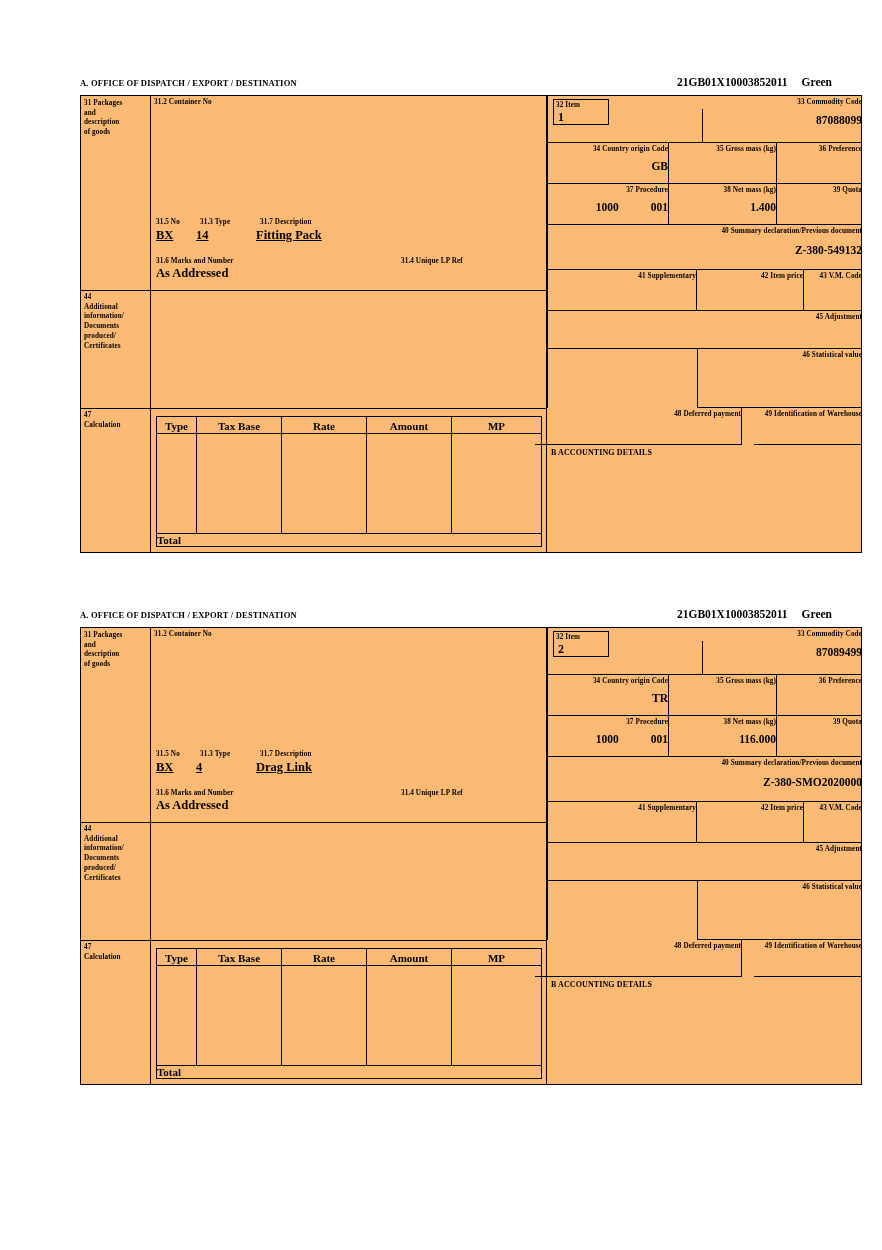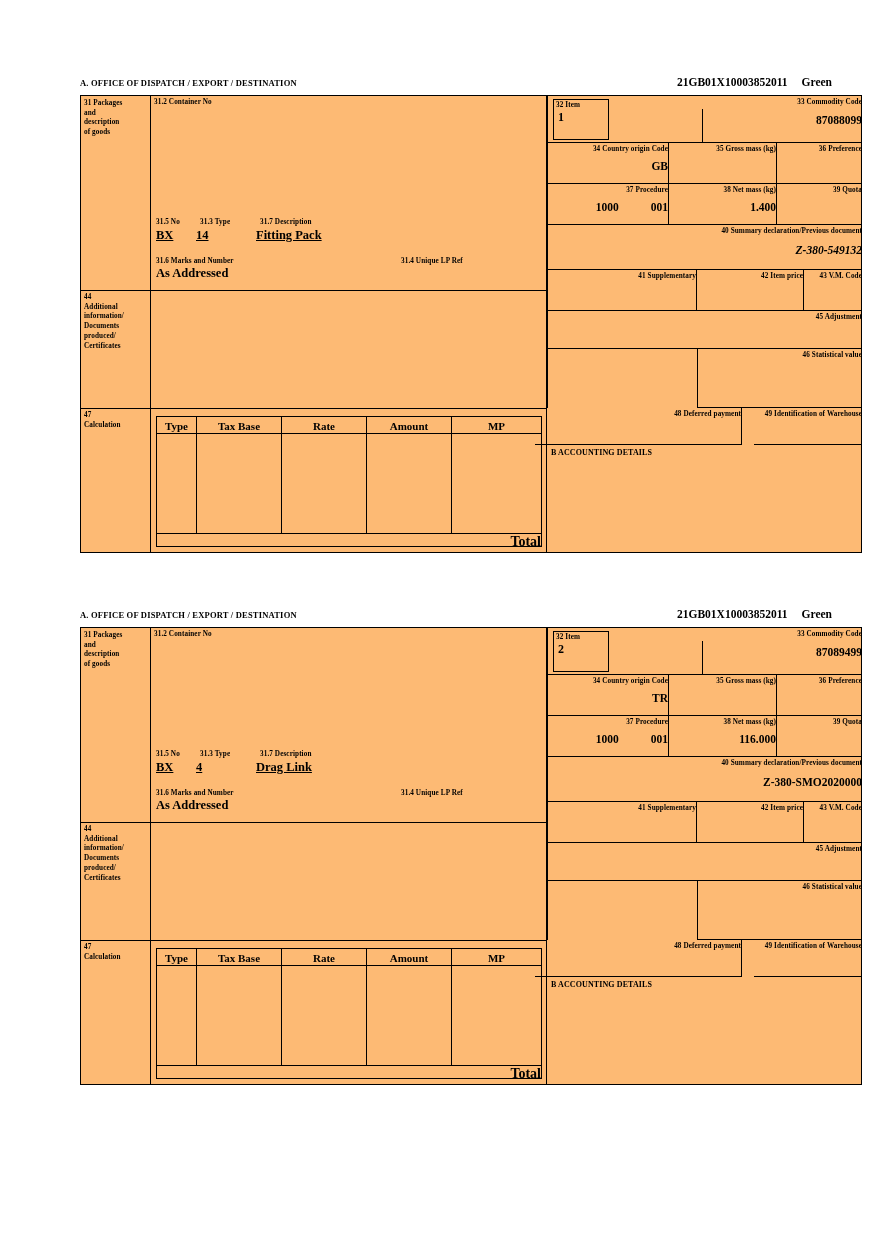--- a/index.html
+++ b/index.html
@@ -113,21 +113,21 @@
     left: 70px; top: 0;
     width: 396px;
     height: 194px;
   }
 
   
   .item-box {
     position: absolute;
     left: 402px; top: 3px;
     width: 56px;
-    height: 41px;
+    height: 26px;
     border: 1.2px solid #000;
     box-sizing: border-box;
   }
   .item-box .lbl { font-size: 7.2px; padding: 1px 0 0 2px; }
   .item-box .num {
     font-size: 12px;
     font-weight: bold;
     padding-left: 4px;
     line-height: 1;
   }
@@ -222,22 +222,22 @@
   .calc-total-line {
     position: absolute;
     left: 0; top: 116px;
     width: 100%;
     border-top: 1.2px solid #000;
   }
   .calc-total-txt {
     position: absolute;
     left: 0; top: 117px;
     width: 100%;
-    text-align: right;
-    font-size: 14px;
+    text-align: left;
+    font-size: 11px;
     font-weight: bold;
   }
 
   
   .r-commodity {
     left: 466px; top: 0;
     width: 315px;
     height: 47px;
   }
   .r-commodity-split {
@@ -463,21 +463,21 @@
         <div class="lbl">38 Net mass (kg)</div>
         <div class="val" style="padding-top:5px;">1.400</div>
       </div>
       <div class="cell r-quota bb">
         <div class="lbl">39 Quota</div>
         <div class="val" style="padding-top:5px;"></div>
       </div>
 
       <div class="cell r-summary bb">
         <div class="lbl">40 Summary declaration/Previous document</div>
-        <div class="val" style="padding-top:7px;font-style:italic;">Z-380-549132</div>
+        <div class="val" style="padding-top:7px;">Z-380-549132</div>
       </div>
 
       <div class="cell r-supp br bb">
         <div class="lbl">41 Supplementary</div>
         <div class="val"></div>
       </div>
       <div class="cell r-itemprice br bb">
         <div class="lbl">42 Item price</div>
         <div class="val"></div>
       </div>

